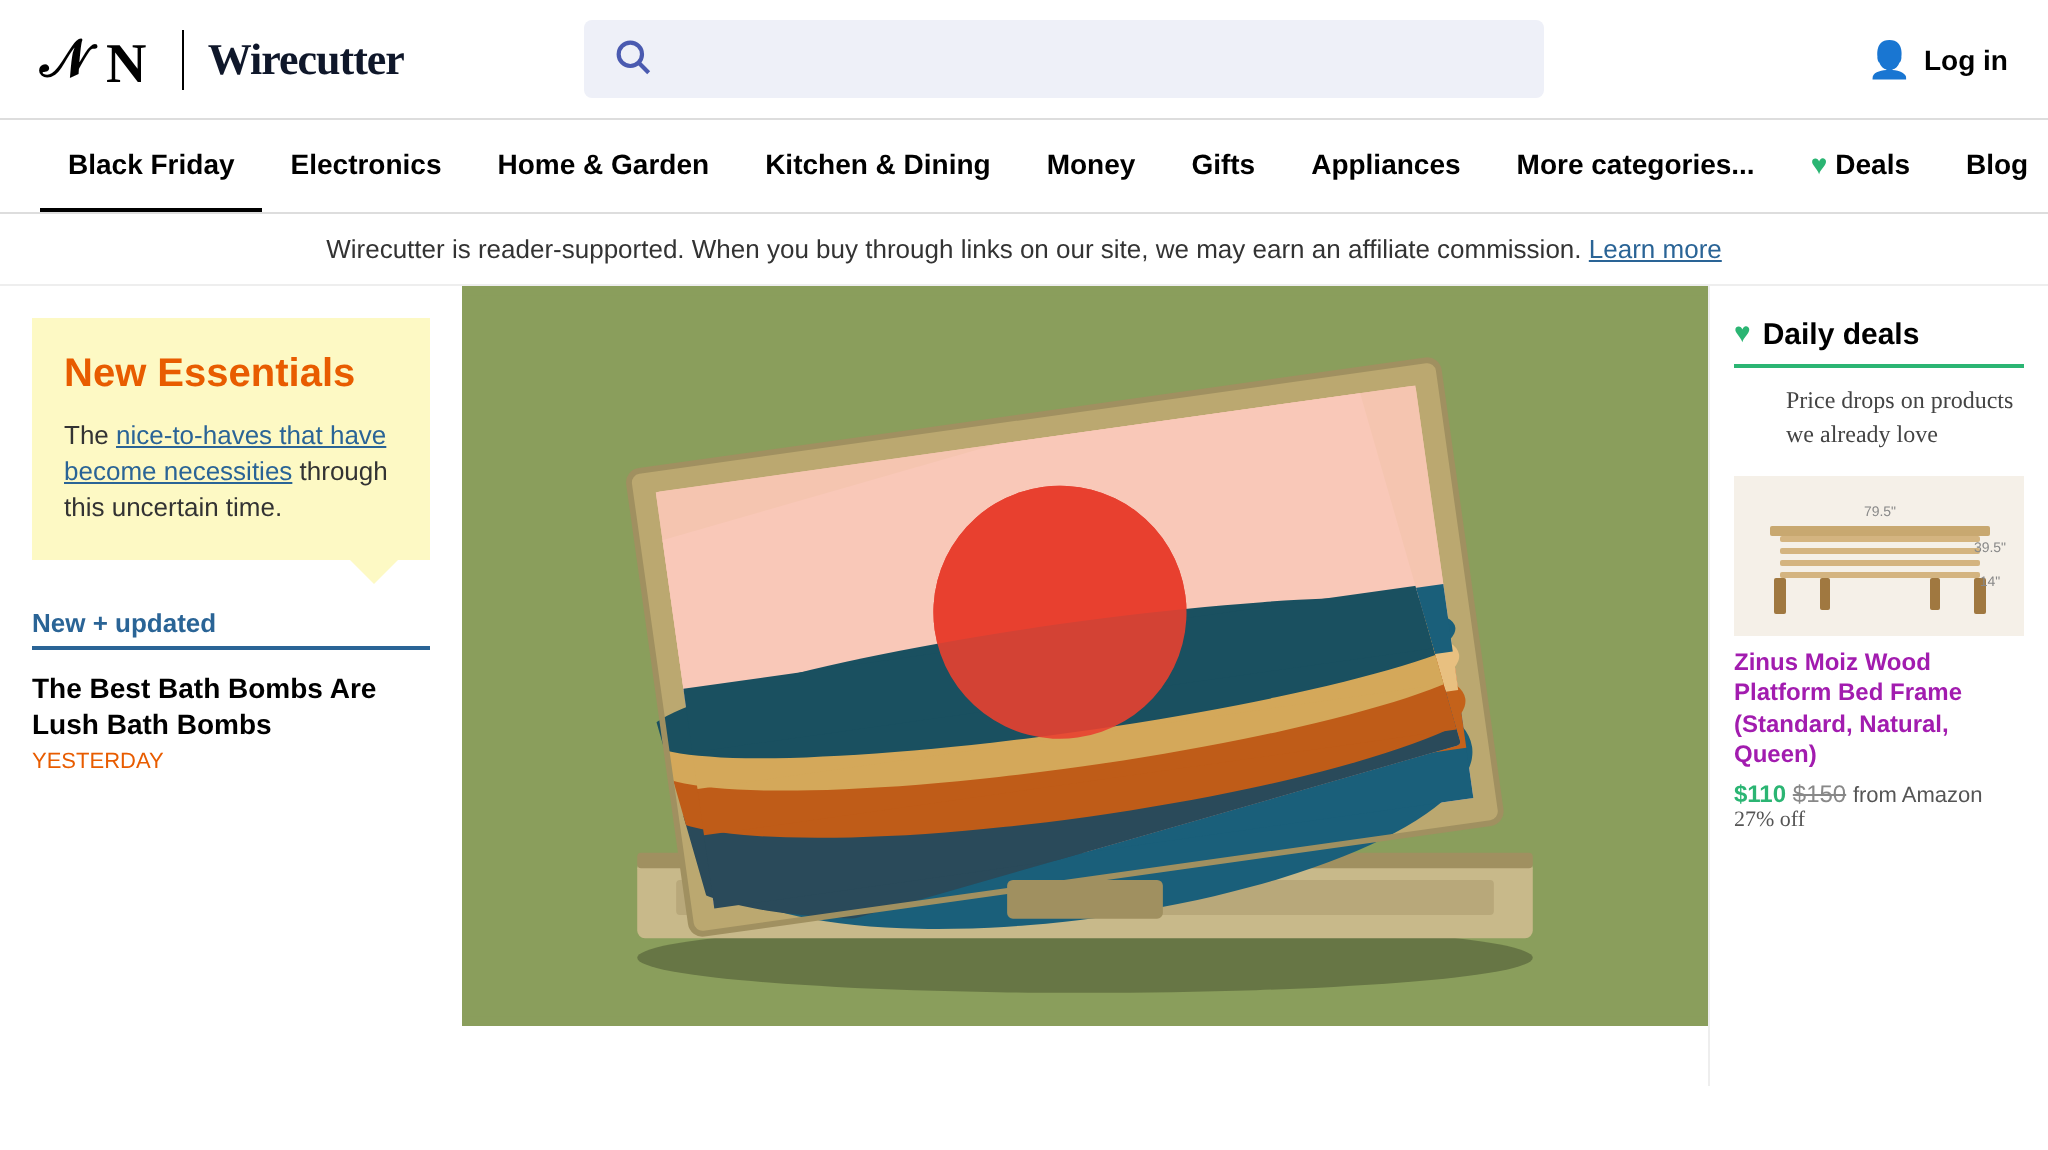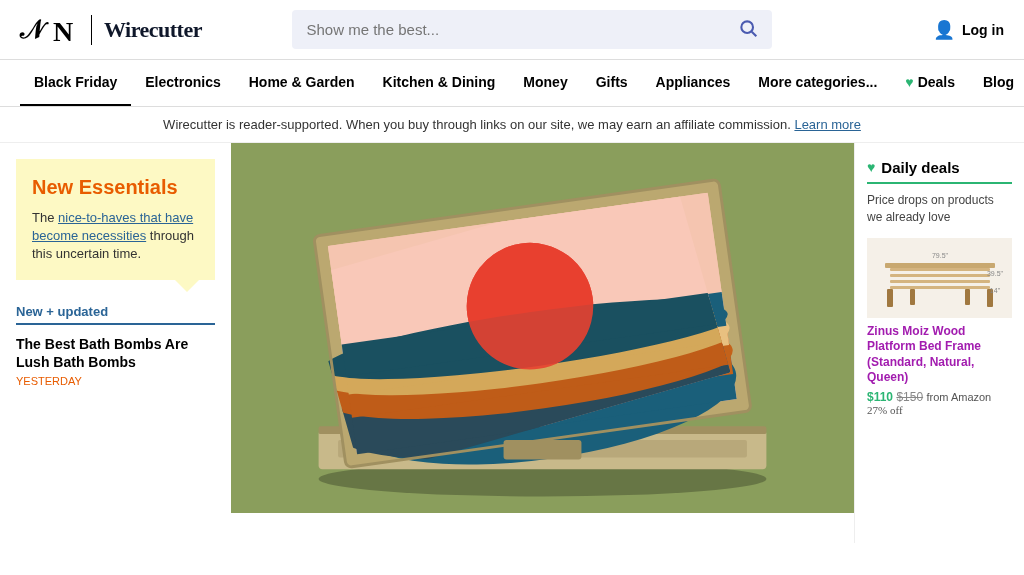--- a/index.html
+++ b/index.html
@@ -238,25 +238,26 @@
       color: #2bb573;
       font-size: 14px;
     }
     .daily-deals-title {
       font-family: Arial, sans-serif;
       font-size: 15px;
       font-weight: bold;
       color: #000;
     }
     .daily-deals-subtitle {
-      font-family: Liberation Sans, sans-serif;
+      font-family: Liberation Serif, serif;
       font-size: 12px;
       color: #444;
       margin-bottom: 12px;
       line-height: 1.4;
+      margin-left: 26px;
     }
     .deal-item {
       margin-bottom: 14px;
     }
     .deal-image {
       width: 100%;
       height: 80px;
       background: #f5f0e8;
       display: flex;
       align-items: center;
@@ -302,21 +303,20 @@
     <div class="logo-area">
       <span class="nyt-logo">𝒩</span>
       <svg width="26" height="30" viewBox="0 0 26 30">
         <text x="0" y="26" font-family="'Times New Roman', serif" font-size="28" font-weight="bold">N</text>
       </svg>
       <div class="divider-logo"></div>
       <span class="wirecutter-text">Wirecutter</span>
     </div>
 
     <div class="search-bar">
-      <input class="search-input" type="text" placeholder="Show me the best..." style="">
       <button class="search-icon-btn">
         <svg width="20" height="20" viewBox="0 0 24 24" fill="none" stroke="#4a5ab0" stroke-width="2.5">
           <circle cx="11" cy="11" r="7"></circle>
           <line x1="16.5" y1="16.5" x2="22" y2="22"></line>
         </svg>
       </button>
     </div>
 
     <div class="login-area">
       <span class="person-icon">👤</span>

